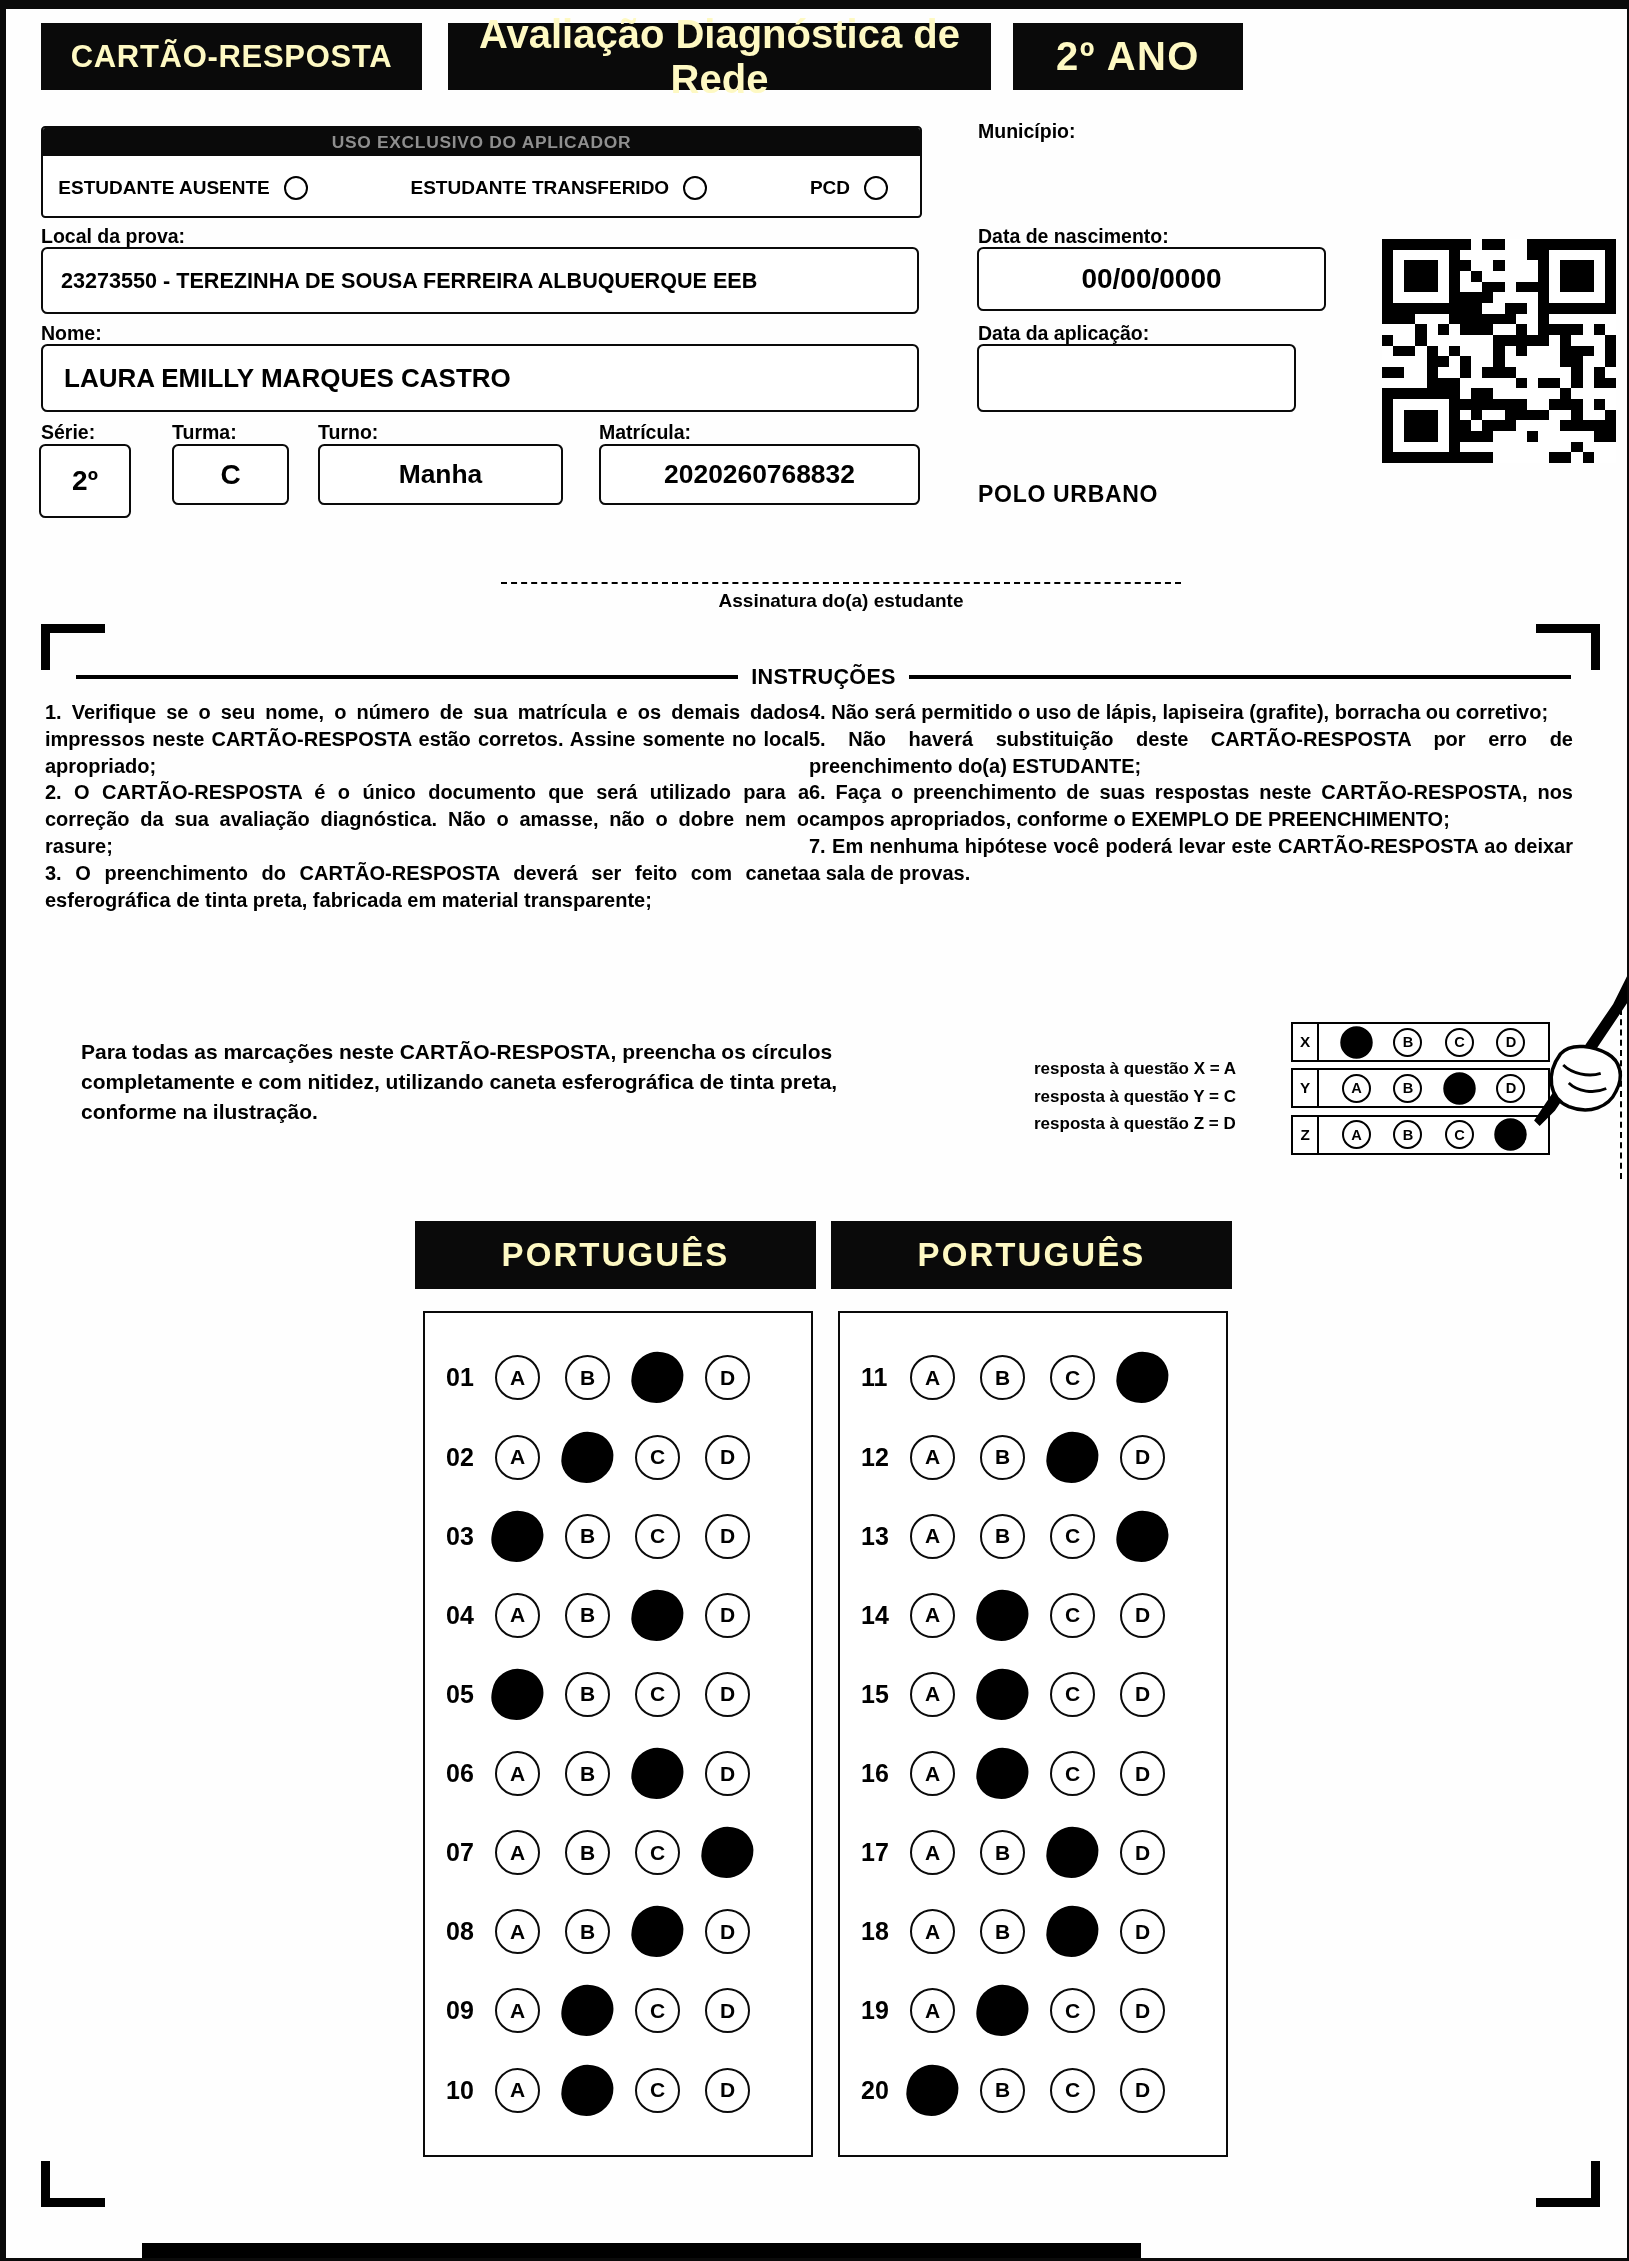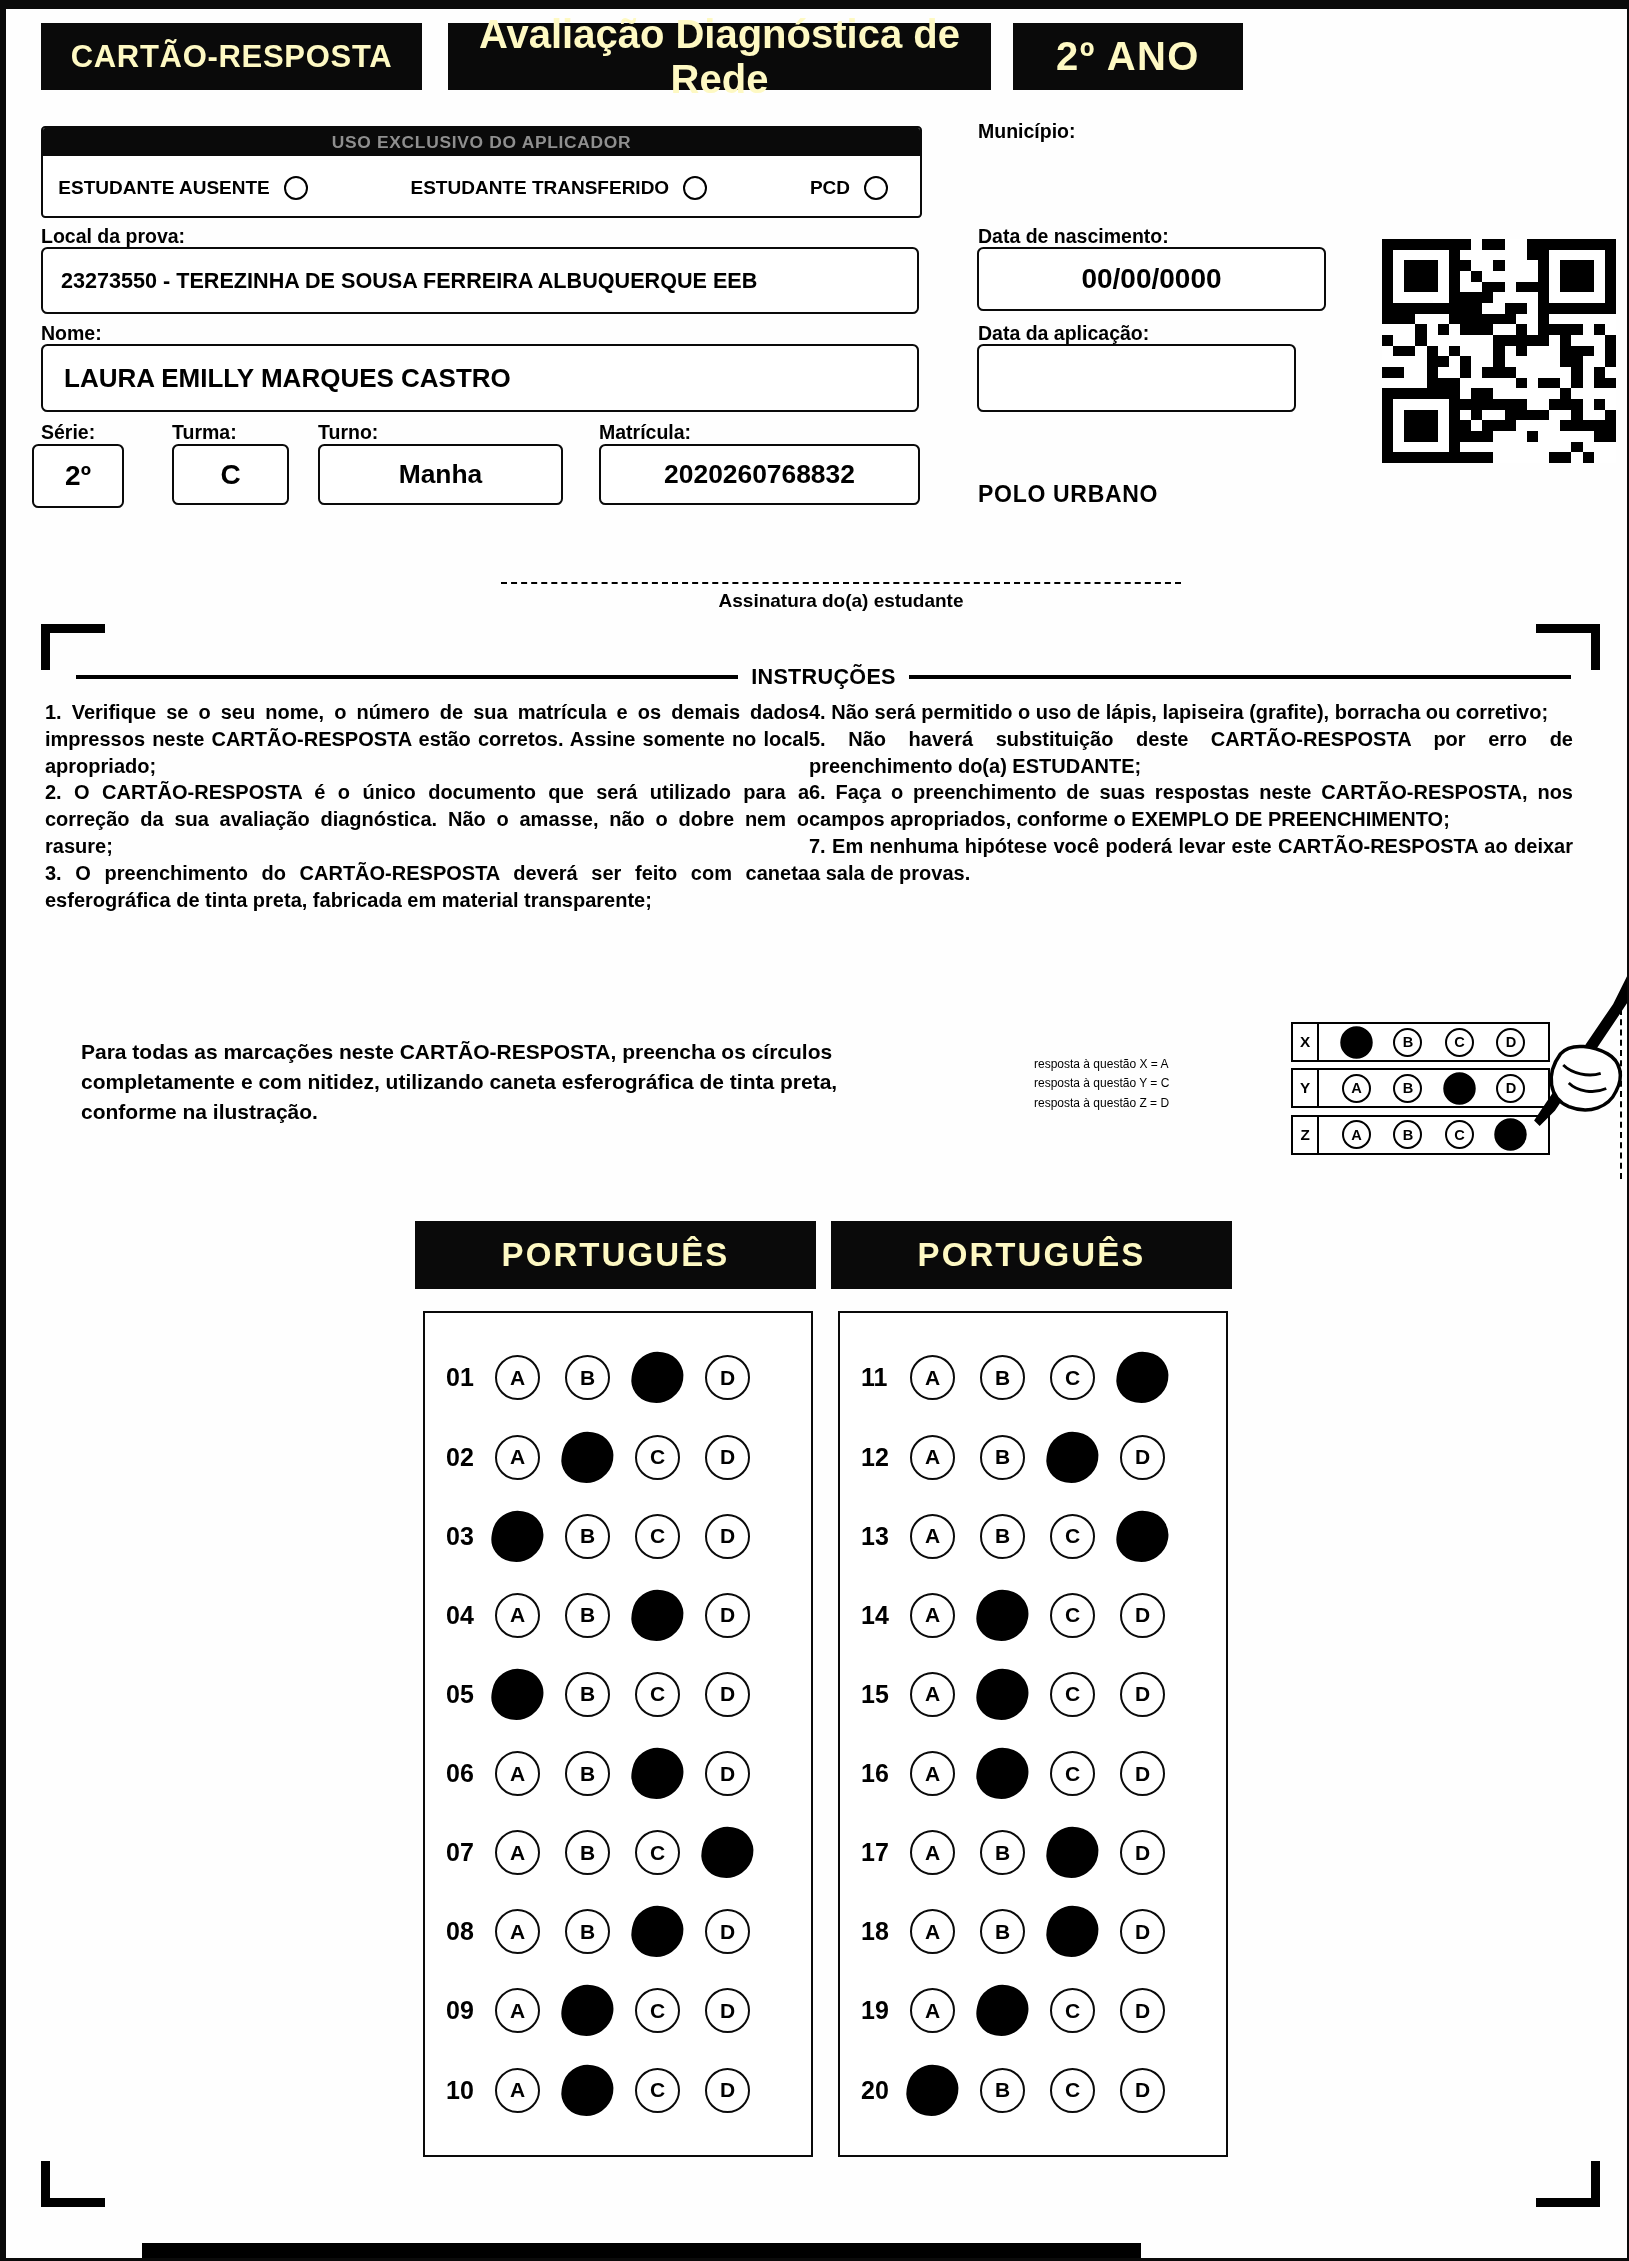--- a/index.html
+++ b/index.html
@@ -30,21 +30,21 @@
   .municipio-box{left:971px;top:135px;width:637px;height:71px;font-size:28px;padding-left:31px}
   .local-lbl{left:35px;top:216px}
   .local-box{left:35px;top:238px;width:878px;height:67px;font-size:21.6px;padding-left:18px}
   .nasc-lbl{left:972px;top:216px}
   .nasc-box{left:971px;top:238px;width:349px;height:64px;font-size:28px}
   .nome-lbl{left:35px;top:313px}
   .nome-box{left:35px;top:335px;width:878px;height:68px;font-size:26px;padding-left:21px}
   .aplic-lbl{left:972px;top:313px}
   .aplic-box{left:971px;top:335px;width:319px;height:68px}
   .serie-lbl{left:35px;top:412px}
-  .serie-box{left:26px;top:435px;width:92px;height:64px;font-size:28px}
+  .serie-box{left:33px;top:435px;width:92px;height:74px;font-size:28px}
   .turma-lbl{left:166px;top:412px}
   .turma-box{left:166px;top:435px;width:117px;height:61px;font-size:28px}
   .turno-lbl{left:312px;top:412px}
   .turno-box{left:312px;top:435px;width:245px;height:61px;font-size:26.4px}
   .matr-lbl{left:593px;top:412px}
   .matr-box{left:593px;top:435px;width:321px;height:61px;font-size:26.4px}
   .polo{position:absolute;left:972px;top:472px;font-size:23px;font-weight:700;letter-spacing:0.7px}
 
   
   .qr{position:absolute;left:1376px;top:230px;width:234px;height:224px;display:grid;
@@ -66,21 +66,21 @@
   
   .ins-title-row{position:absolute;left:70px;top:655px;width:1495px;display:flex;align-items:center;gap:13px}
   .ins-line{flex:1;height:4.2px;background:#000}
   .ins-title{font-weight:700;font-size:21.6px;letter-spacing:0.3px}
   .ins-cols{position:absolute;left:39px;top:690px;width:1566px;display:flex;}
   .ins-col{width:764px;font-size:20px;font-weight:700;text-align:justify;line-height:1.34}
   .ins-col p{margin:0}
 
   
   .ex-text{position:absolute;left:75px;top:1028px;width:821px;font-size:21px;font-weight:700;line-height:1.42}
-  .ex-legend{position:absolute;left:1028px;top:1046px;font-size:12px;font-weight:400;line-height:1.62}
+  .ex-legend{position:absolute;left:1028px;top:1046px;font-size:17px;font-weight:700;line-height:1.62}
   .ex-grid{position:absolute;left:1285px;top:1013px}
   .ex-row{display:flex;align-items:stretch;border:2.1px solid #000;background:#fff;margin-bottom:6.3px;width:259px;height:40px}
   .ex-label{width:26.4px;display:flex;align-items:center;justify-content:center;font-weight:700;font-size:15.3px;border-right:2.1px solid #000}
   .ex-bubbles{flex:1;display:flex;align-items:center;justify-content:space-evenly}
   .ex-bubble{width:29px;height:29px;border:2.1px solid #000;border-radius:50%;display:flex;align-items:center;justify-content:center;font-weight:700;font-size:14.6px;background:#fff}
   .ex-bubble.filled{background:#000;border-color:#000;transform:scale(1.12)}
   .cut-line{position:absolute;left:1614px;top:1000px;height:170px;border-right:2.8px dashed #000}
   .hand{position:absolute;left:1518px;top:963px;width:109px;height:161px}
 
   

